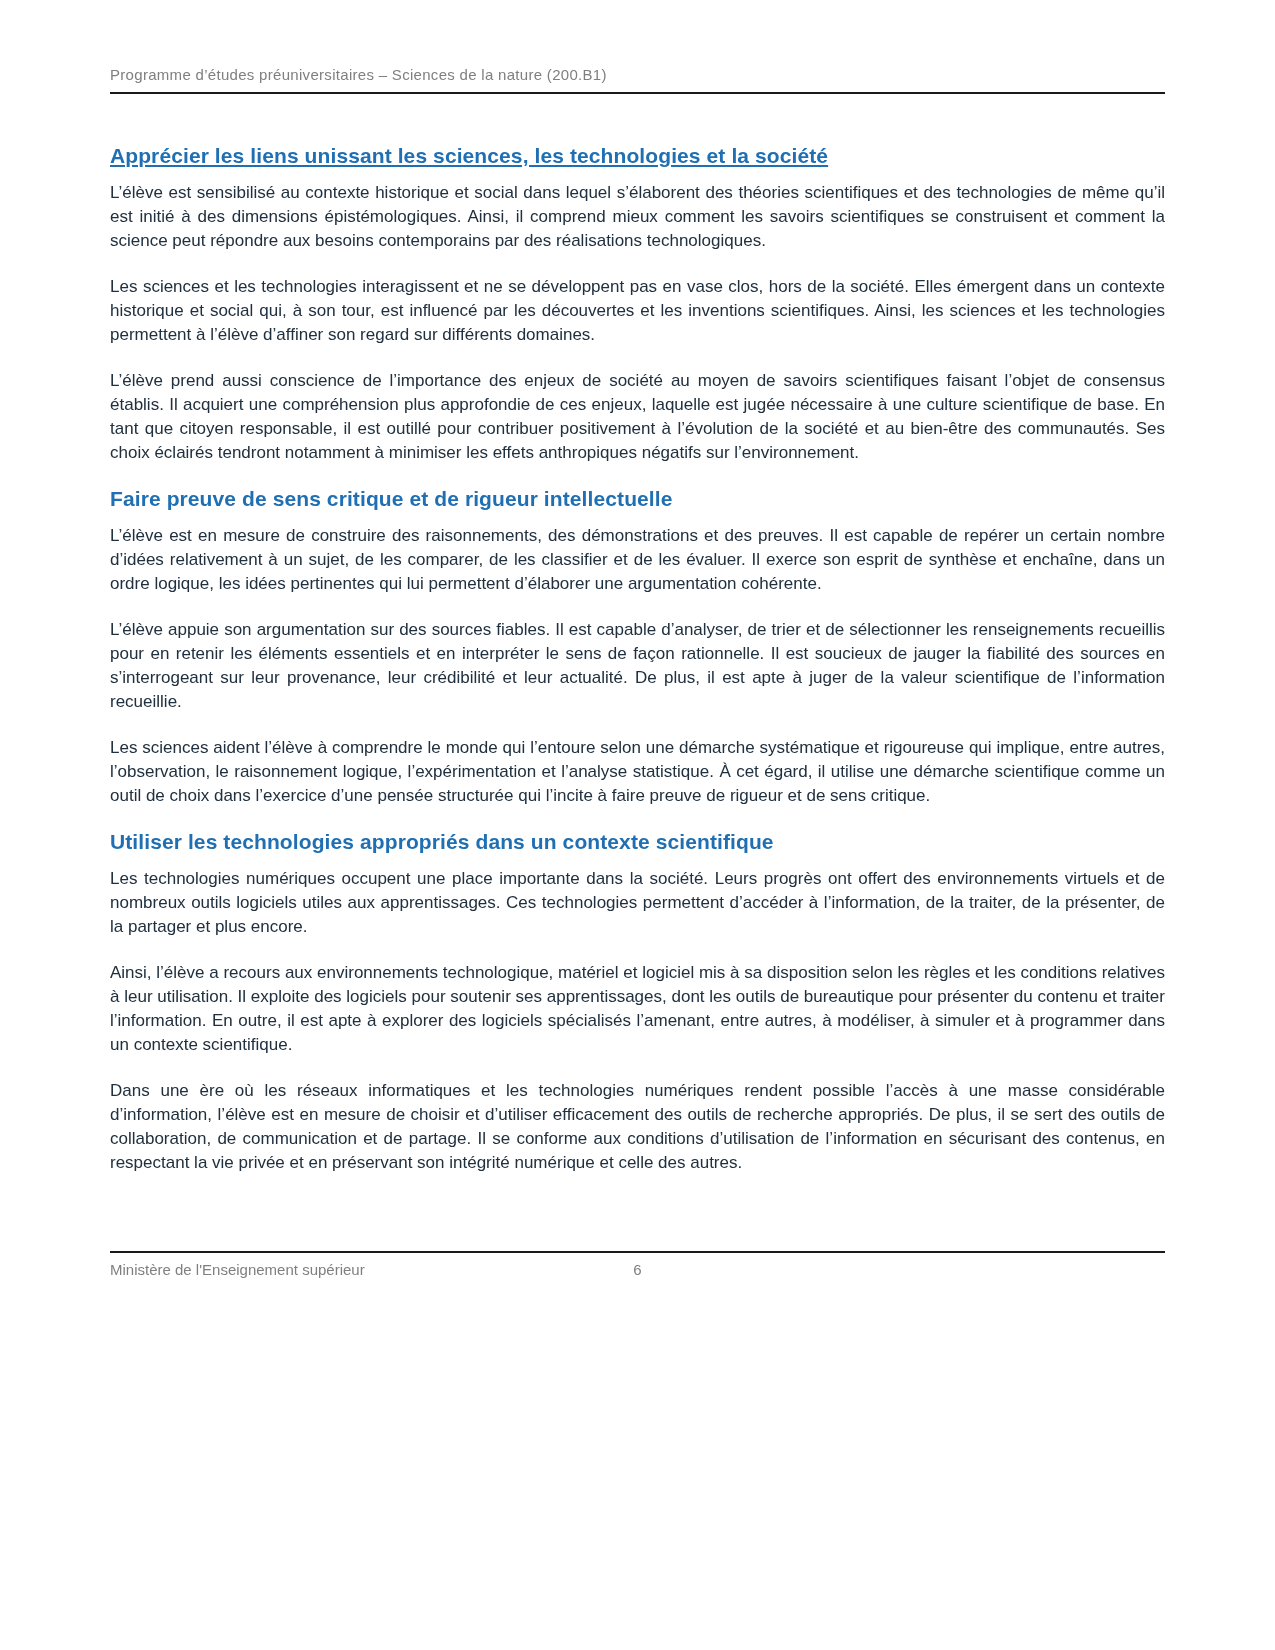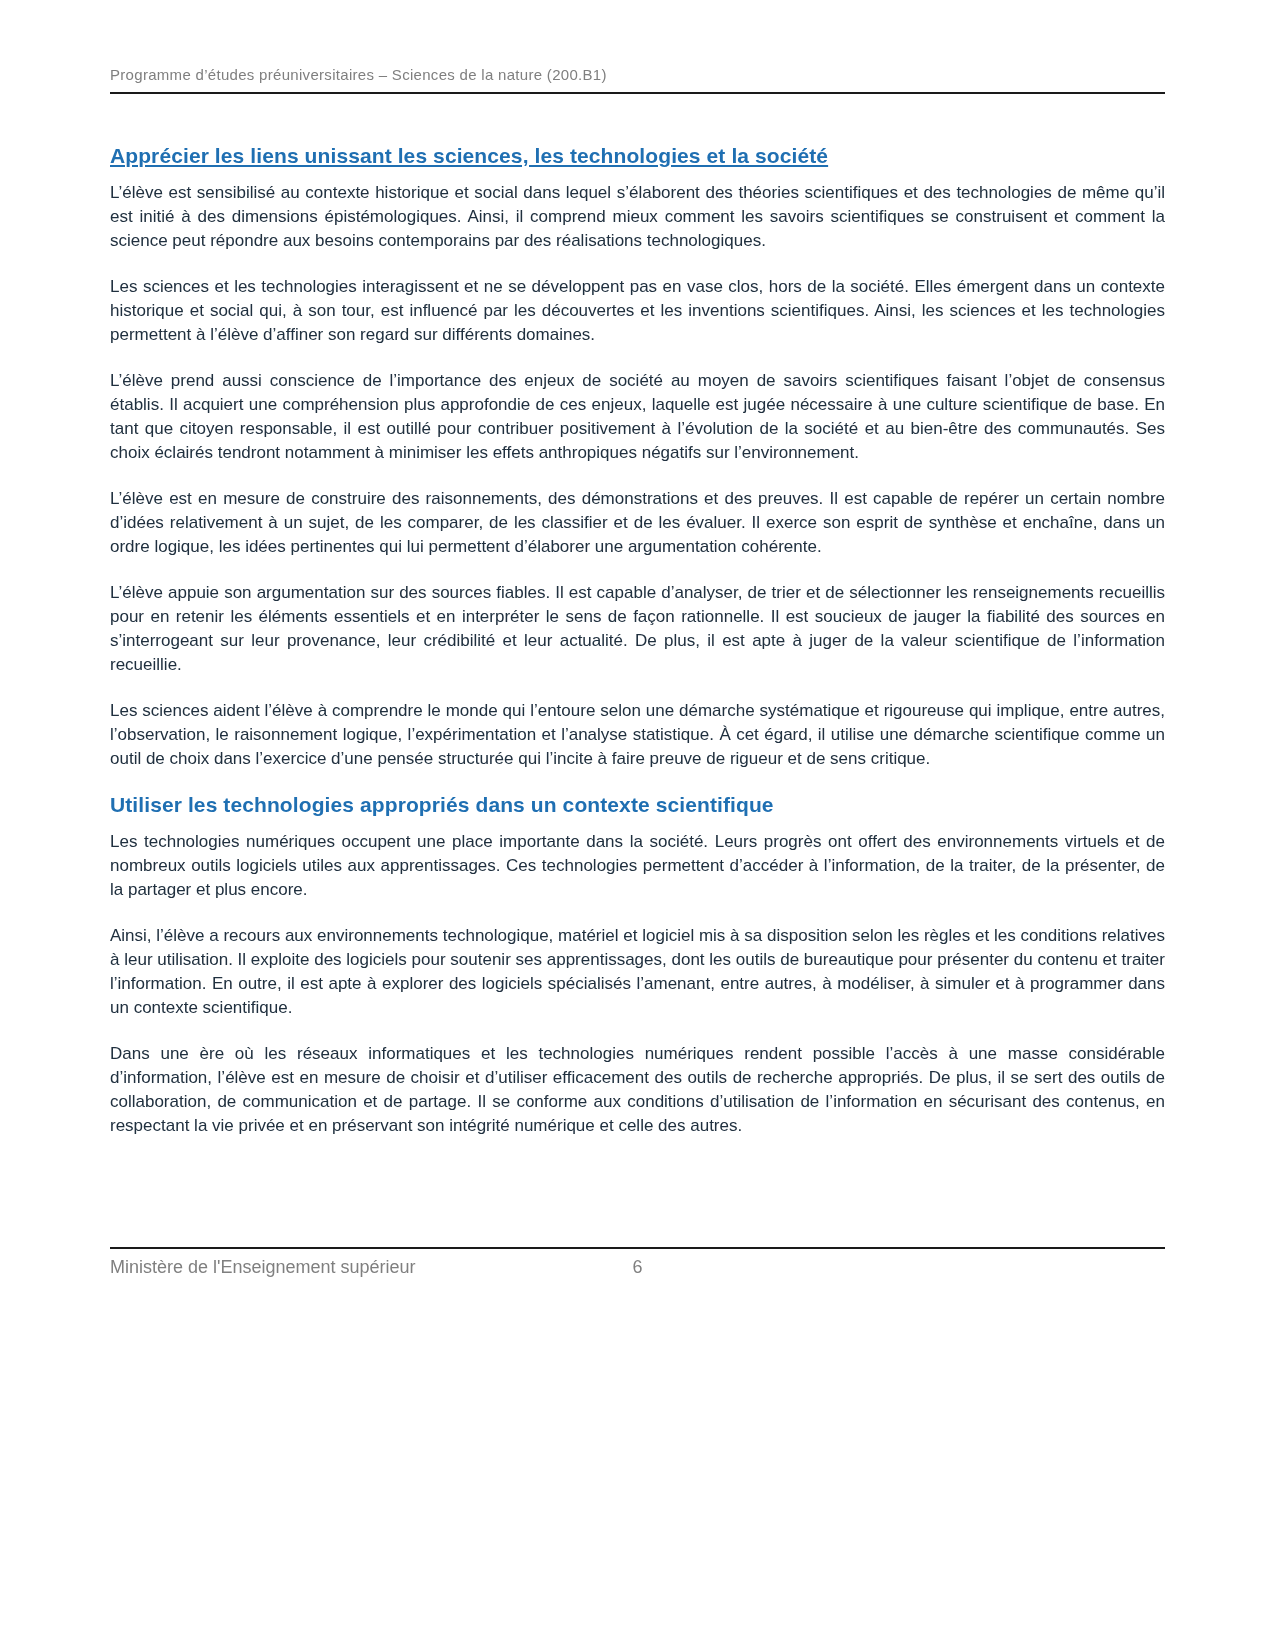--- a/index.html
+++ b/index.html
@@ -49,21 +49,21 @@
     line-height:24px;
     text-align:justify;
     margin-bottom:22px;
   }
   .page-footer{
     position:absolute;
     left:110px;right:110px;bottom:58px;
     border-top:2px solid var(--rule-color);
     padding-top:8px;
     color:var(--muted-color);
-    font-size:18px;
+    font-size:15px;
   }
   .footer-left{
     display:inline-block;
   }
   .footer-page{
     position:absolute;
     left:0;right:0;
     text-align:center;
     top:8px;
   }
@@ -80,20 +80,21 @@
   <div class="content">
 
     <section>
       <h2 class="section-heading">Apprécier les liens unissant les sciences, les technologies et la société</h2>
       <p>L’élève est sensibilisé au contexte historique et social dans lequel s’élaborent des théories scientifiques et des technologies de même qu’il est initié à des dimensions épistémologiques. Ainsi, il comprend mieux comment les savoirs scientifiques se construisent et comment la science peut répondre aux besoins contemporains par des réalisations technologiques.</p>
       <p>Les sciences et les technologies interagissent et ne se développent pas en vase clos, hors de la société. Elles émergent dans un contexte historique et social qui, à son tour, est influencé par les découvertes et les inventions scientifiques. Ainsi, les sciences et les technologies permettent à l’élève d’affiner son regard sur différents domaines.</p>
       <p>L’élève prend aussi conscience de l’importance des enjeux de société au moyen de savoirs scientifiques faisant l’objet de consensus établis. Il acquiert une compréhension plus approfondie de ces enjeux, laquelle est jugée nécessaire à une culture scientifique de base. En tant que citoyen responsable, il est outillé pour contribuer positivement à l’évolution de la société et au bien-être des communautés. Ses choix éclairés tendront notamment à minimiser les effets anthropiques négatifs sur l’environnement.</p>
     </section>
 
     <section>
+      <h2 class="section-heading">Faire preuve de sens critique et de rigueur intellectuelle</h2>
       <p>L’élève est en mesure de construire des raisonnements, des démonstrations et des preuves. Il est capable de repérer un certain nombre d’idées relativement à un sujet, de les comparer, de les classifier et de les évaluer. Il exerce son esprit de synthèse et enchaîne, dans un ordre logique, les idées pertinentes qui lui permettent d’élaborer une argumentation cohérente.</p>
       <p>L’élève appuie son argumentation sur des sources fiables. Il est capable d’analyser, de trier et de sélectionner les renseignements recueillis pour en retenir les éléments essentiels et en interpréter le sens de façon rationnelle. Il est soucieux de jauger la fiabilité des sources en s’interrogeant sur leur provenance, leur crédibilité et leur actualité. De plus, il est apte à juger de la valeur scientifique de l’information recueillie.</p>
       <p>Les sciences aident l’élève à comprendre le monde qui l’entoure selon une démarche systématique et rigoureuse qui implique, entre autres, l’observation, le raisonnement logique, l’expérimentation et l’analyse statistique. À cet égard, il utilise une démarche scientifique comme un outil de choix dans l’exercice d’une pensée structurée qui l’incite à faire preuve de rigueur et de sens critique.</p>
     </section>
 
     <section>
       <h2 class="section-heading">Utiliser les technologies appropriés dans un contexte scientifique</h2>
       <p>Les technologies numériques occupent une place importante dans la société. Leurs progrès ont offert des environnements virtuels et de nombreux outils logiciels utiles aux apprentissages. Ces technologies permettent d’accéder à l’information, de la traiter, de la présenter, de la partager et plus encore.</p>
       <p>Ainsi, l’élève a recours aux environnements technologique, matériel et logiciel mis à sa disposition selon les règles et les conditions relatives à leur utilisation. Il exploite des logiciels pour soutenir ses apprentissages, dont les outils de bureautique pour présenter du contenu et traiter l’information. En outre, il est apte à explorer des logiciels spécialisés l’amenant, entre autres, à modéliser, à simuler et à programmer dans un contexte scientifique.</p>
       <p>Dans une ère où les réseaux informatiques et les technologies numériques rendent possible l’accès à une masse considérable d’information, l’élève est en mesure de choisir et d’utiliser efficacement des outils de recherche appropriés. De plus, il se sert des outils de collaboration, de communication et de partage. Il se conforme aux conditions d’utilisation de l’information en sécurisant des contenus, en respectant la vie privée et en préservant son intégrité numérique et celle des autres.</p>

